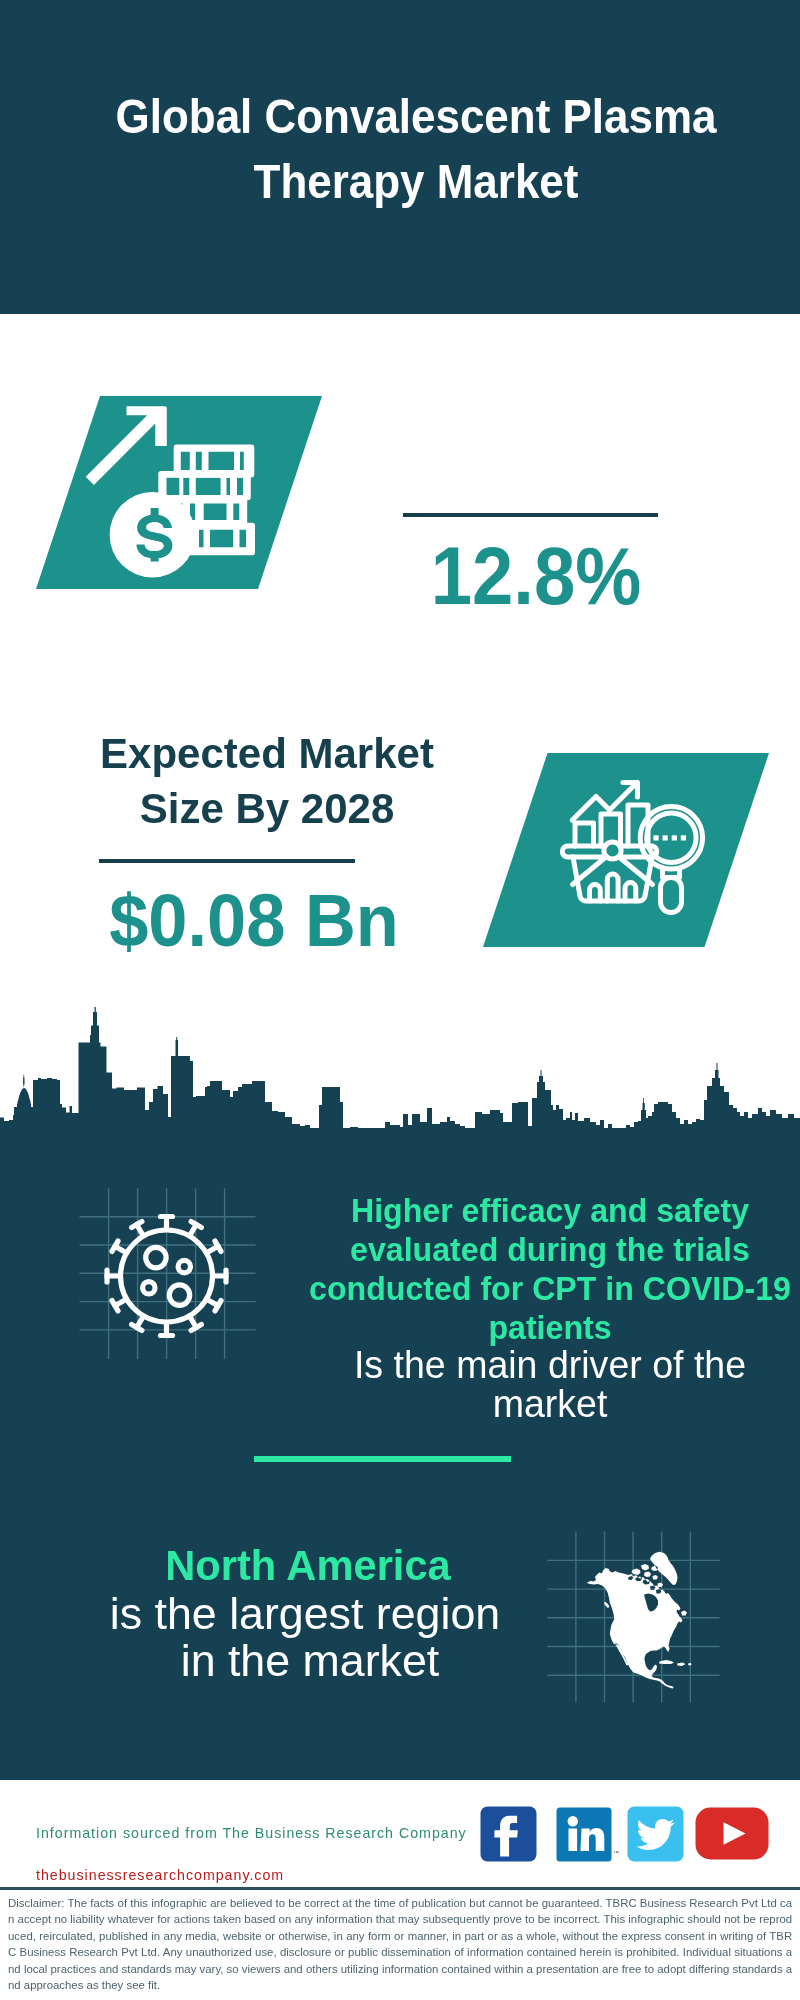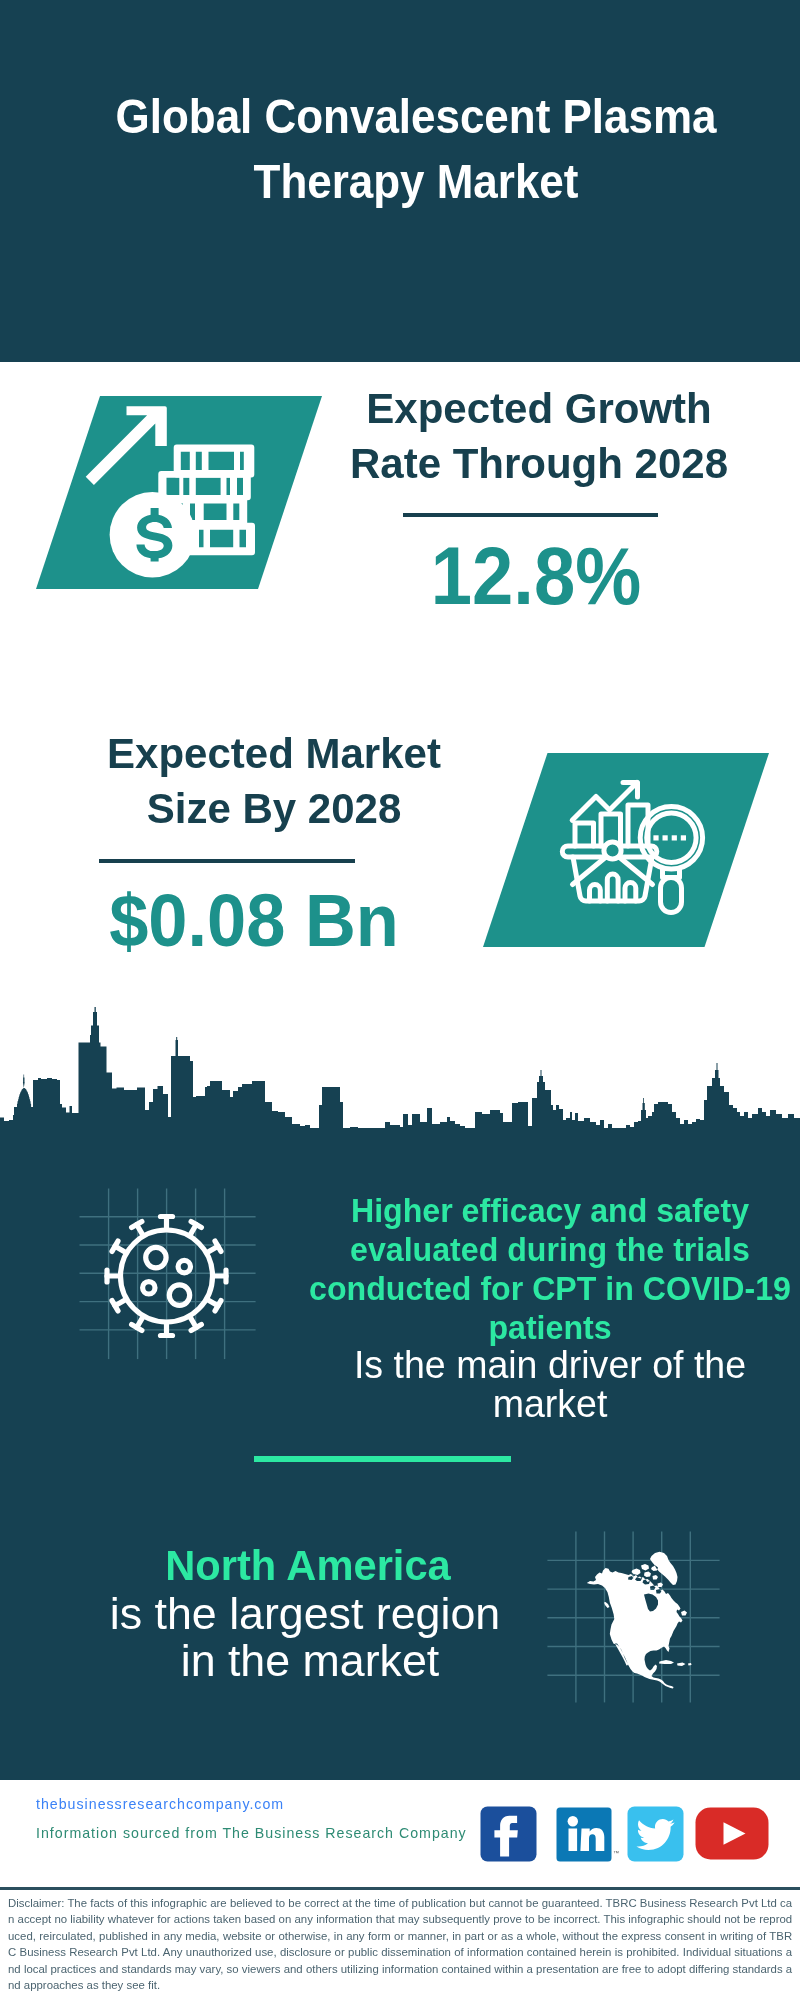--- a/index.html
+++ b/index.html
@@ -1,21 +1,21 @@
 <!DOCTYPE html>
 <html><head>
 <meta charset="utf-8">
 <style>
   html,body{margin:0;padding:0;}
   body{width:800px;height:2000px;background:#ffffff;
        font-family:"Liberation Sans",sans-serif;overflow:hidden;}
   .page{position:relative;width:800px;height:2000px;background:#fff;overflow:hidden;}
 
   
-  .header{position:absolute;left:0;top:0;width:800px;height:362px;background:#164152;}
+  .header{position:absolute;left:0;top:0;width:800px;height:314px;background:#164152;}
   .header-title{position:absolute;left:56px;top:84px;width:720px;
       color:#ffffff;font-size:49px;font-weight:bold;line-height:65px;
       text-align:center;transform:scaleX(0.897);transform-origin:50% 50%;}
 
   
   .para{position:absolute;background:#1d918b;}
   .stat-label{position:absolute;text-align:center;color:#17404e;
       font-size:42px;font-weight:bold;line-height:55px;}
   .stat-rule{position:absolute;height:4px;background:#17404e;}
   .stat-value{position:absolute;text-align:center;color:#1d918b;
@@ -52,25 +52,24 @@
       <path fill-rule="evenodd" d="M175 522.7 h77 a3 3 0 0 1 3 3 v26.5 a3 3 0 0 1 -3 3 h-77 a3 3 0 0 1 -3 -3 v-26.5 a3 3 0 0 1 3 -3 z
                M210 529.8 h23.2 v17.5 h-23.2 z M239.5 529.8 h6.5 v17.5 h-6.5 z M199 529.8 h4.5 v17.5 h-4.5 z M185 529.8 h6.5 v17.5 h-6.5 z"></path>
 
       <circle cx="152.4" cy="534.8" r="42.8"></circle>
       <rect x="150.6" y="508.0" width="8.0" height="10.5" fill="#1d918b"></rect>
       <rect x="150.6" y="551.0" width="8.0" height="10.5" fill="#1d918b"></rect>
       <path fill="#1d918b" d="M154.6 514.5 c-10.0 0 -17.5 5.6 -17.5 13.1 0 7.8 6.6 11.0 16.2 12.6 7.5 1.2 10.4 2.6 10.4 5.6 0 3.2 -3.9 5.5 -9.3 5.5 -5.8 0 -9.6 -2.7 -9.8 -6.9 h-8.2 c0.2 8.5 7.6 14.1 18.3 14.1 10.3 0 17.7 -5.4 17.7 -13.1 0 -7.8 -6.5 -11.0 -16.2 -12.7 -7.5 -1.2 -10.1 -2.5 -10.1 -5.4 0 -3.0 3.7 -5.3 8.5 -5.3 5.1 0 8.7 2.5 9.1 6.1 h8.3 c-0.5 -7.9 -7.5 -13.6 -17.4 -13.6 z"></path>
     </g>
   </svg>
 
-  <div class="stat-label" style="left:349px;top:381px;width:380px;">Expected Growth Rate Through 2028</div>
   <div class="stat-rule" style="left:403px;top:513px;width:255px;"></div>
   <div class="stat-value" style="left:361px;top:536px;width:350px;transform:scaleX(0.916);">12.8%</div>
 
-  <div class="stat-label" style="left:104px;top:726px;width:340px;">Expected Market Size By 2028</div>
+  <div class="stat-label" style="left:97px;top:726px;width:340px;">Expected Market Size By 2028</div>
   <div class="para" style="left:483px;top:753px;width:286px;height:194px;
               clip-path:polygon(64.5px 0, 286px 0, 221.5px 194px, 0 194px);"></div>
   <svg style="position:absolute;left:555px;top:765px;width:155px;height:150px;" viewBox="555 765 155 150">
     <g fill="none" stroke="#ffffff" stroke-width="5" stroke-linecap="round" stroke-linejoin="round">
 
       <polyline points="572.2,820.3 596,796.5 609.5,810 637,782.5"></polyline>
       <polyline points="623,782.5 637.5,782.5 637.5,797"></polyline>
 
       <path d="M575 846 v-23 h18.5 v23"></path>
       <path d="M601 846 v-32 h19.5 v32"></path>
@@ -187,21 +186,21 @@
       <line x1="547.4" y1="1589.1" x2="719.6" y2="1589.1"></line>
       <line x1="547.4" y1="1617.8" x2="719.6" y2="1617.8"></line>
       <line x1="547.4" y1="1646.5" x2="719.6" y2="1646.5"></line>
       <line x1="547.4" y1="1675.2" x2="719.6" y2="1675.2"></line>
     </g>
     <path fill="#ffffff" fill-rule="evenodd" d="M 586.8 1583.0 L 590.0 1581.0 L 593.5 1581.5 L 596.0 1580.0 L 595.0 1577.0 L 597.0 1574.5 L 599.5 1572.5 L 602.0 1573.5 L 603.0 1570.5 L 605.5 1568.0 L 608.5 1568.8 L 610.0 1571.5 L 612.5 1572.5 L 615.5 1571.0 L 618.5 1572.5 L 621.5 1573.0 L 625.0 1574.0 L 628.5 1575.0 L 631.0 1574.0 L 633.5 1576.5 L 636.0 1575.0 L 638.0 1577.5 L 640.5 1578.5 L 643.0 1577.0 L 645.5 1579.5 L 647.5 1582.0 L 650.0 1581.0 L 652.5 1583.5 L 654.5 1586.0 L 657.0 1585.5 L 659.0 1588.0 L 660.5 1590.5 L 662.5 1589.5 L 664.5 1591.5 L 666.0 1594.0 L 668.0 1593.0 L 670.0 1595.5 L 671.5 1598.0 L 673.5 1600.5 L 675.5 1602.5 L 677.5 1604.0 L 679.0 1606.0 L 680.5 1608.5 L 679.0 1610.5 L 677.0 1609.5 L 676.5 1612.0 L 678.0 1614.0 L 679.5 1616.5 L 681.0 1618.0 L 682.5 1620.5 L 681.0 1622.5 L 679.0 1621.5 L 677.5 1623.5 L 676.5 1626.0 L 675.0 1628.5 L 673.5 1631.0 L 672.5 1633.5 L 671.5 1636.0 L 670.0 1638.5 L 669.5 1641.0 L 669.0 1643.5 L 668.5 1646.0 L 669.5 1648.5 L 668.5 1652.0 L 667.0 1650.5 L 665.5 1648.0 L 664.0 1646.5 L 662.0 1647.5 L 659.0 1649.5 L 656.5 1650.5 L 653.5 1650.5 L 650.5 1651.0 L 648.0 1652.5 L 646.0 1654.0 L 644.8 1656.5 L 644.5 1659.5 L 645.0 1662.0 L 645.5 1664.5 L 646.5 1667.0 L 648.0 1669.0 L 650.0 1670.5 L 652.0 1669.0 L 653.5 1666.5 L 655.5 1664.5 L 657.0 1666.0 L 656.5 1669.0 L 655.0 1671.5 L 653.0 1673.5 L 651.5 1676.0 L 653.5 1677.5 L 656.0 1678.0 L 658.5 1678.5 L 661.0 1679.5 L 663.0 1681.0 L 664.5 1683.0 L 666.5 1684.5 L 669.0 1685.5 L 671.5 1686.0 L 673.5 1687.0 L 673.0 1688.5 L 670.5 1688.0 L 668.0 1687.0 L 665.5 1686.0 L 663.5 1684.5 L 661.5 1683.0 L 659.5 1681.5 L 657.0 1680.5 L 654.5 1680.0 L 652.0 1679.5 L 649.5 1679.0 L 647.0 1678.0 L 644.5 1677.0 L 642.0 1675.5 L 639.5 1674.5 L 637.0 1673.5 L 634.5 1673.0 L 632.5 1671.5 L 630.5 1669.0 L 628.5 1665.5 L 626.5 1661.5 L 624.5 1657.5 L 623.0 1653.5 L 621.5 1650.0 L 619.5 1647.0 L 617.5 1645.0 L 615.5 1644.0 L 613.6 1643.8 L 611.5 1639.6 L 609.8 1634.1 L 610.5 1629.3 L 611.5 1624.5 L 614.3 1619.0 L 613.6 1614.2 L 611.8 1608.0 L 609.8 1602.5 L 608.8 1597.0 L 607.5 1592.2 L 605.0 1588.0 L 602.0 1585.5 L 598.0 1584.0 L 594.0 1584.5 L 590.0 1584.0 Z M 644.0 1594.5 L 648.5 1593.5 L 652.5 1594.5 L 656.0 1597.0 L 658.0 1600.5 L 658.0 1604.5 L 656.0 1608.5 L 653.0 1611.0 L 650.0 1611.5 L 648.0 1609.0 L 647.0 1605.5 L 646.0 1602.0 L 645.0 1598.5 Z M 655.0 1553.0 L 659.5 1551.8 L 664.0 1553.0 L 667.0 1556.0 L 668.5 1560.0 L 670.5 1563.0 L 673.0 1566.0 L 675.0 1569.5 L 676.5 1573.0 L 677.5 1577.0 L 677.0 1581.0 L 675.5 1584.5 L 673.0 1585.0 L 670.5 1582.5 L 668.0 1579.5 L 665.0 1576.5 L 662.0 1574.0 L 659.0 1571.5 L 656.5 1568.5 L 654.5 1565.0 L 652.0 1562.0 L 650.0 1559.0 L 651.5 1556.0 Z M 617.0 1643.5 L 619.5 1647.0 L 621.5 1650.5 L 623.5 1654.5 L 625.5 1658.5 L 627.0 1662.0 L 628.0 1665.0 L 626.5 1665.5 L 625.0 1662.0 L 623.0 1658.0 L 620.5 1653.5 L 618.0 1649.0 L 616.0 1645.5 L 615.0 1643.5 Z M 632.5 1570.0 L 636.5 1568.5 L 640.0 1570.0 L 640.5 1573.0 L 637.5 1575.0 L 633.5 1574.0 L 631.5 1572.0 Z M 641.0 1565.5 L 645.0 1564.0 L 648.5 1565.5 L 649.0 1568.5 L 645.5 1570.5 L 642.0 1569.0 Z M 644.5 1572.5 L 648.5 1571.5 L 651.0 1573.5 L 650.0 1576.5 L 646.5 1577.0 L 644.0 1575.5 Z M 652.0 1567.0 L 655.5 1565.5 L 658.0 1567.5 L 657.0 1570.5 L 653.5 1571.0 L 651.0 1569.0 Z M 636.5 1577.5 L 640.0 1576.5 L 642.0 1578.5 L 640.5 1581.0 L 637.0 1581.0 L 635.0 1579.5 Z M 643.5 1580.0 L 647.5 1579.0 L 650.0 1581.0 L 649.0 1584.0 L 645.0 1584.5 L 642.5 1582.5 Z M 652.5 1576.0 L 656.0 1575.0 L 658.0 1577.0 L 656.5 1579.5 L 653.0 1579.5 Z M 657.5 1583.5 L 661.0 1582.5 L 663.0 1584.5 L 661.5 1587.0 L 658.0 1587.0 Z M 628.5 1577.0 L 632.0 1576.0 L 633.5 1578.0 L 631.5 1580.0 L 628.0 1579.5 Z M 650.0 1586.5 L 653.5 1585.5 L 655.5 1587.5 L 654.0 1590.0 L 650.5 1590.0 Z M 656.0 1590.0 L 659.5 1589.0 L 661.5 1591.0 L 660.0 1593.5 L 656.5 1593.5 Z M 681.0 1612.0 L 684.5 1610.5 L 687.0 1612.5 L 685.5 1615.5 L 682.0 1615.5 Z M 659.5 1661.5 L 666.0 1660.0 L 671.0 1661.0 L 674.0 1662.5 L 671.0 1664.0 L 664.5 1664.0 L 659.0 1663.5 Z M 677.0 1663.5 L 682.5 1662.5 L 685.5 1664.0 L 682.0 1666.0 L 677.5 1665.5 Z M 688.0 1663.5 L 691.0 1663.0 L 691.5 1665.0 L 688.5 1665.5 Z M 605.5 1602.0 L 608.0 1604.0 L 609.5 1607.0 L 607.5 1608.0 L 605.0 1605.0 L 604.0 1602.5 Z"></path>
   </svg>
 
   <div style="position:absolute;left:36px;top:1815px;color:#2e8b74;font-size:14.2px;
               letter-spacing:1.0px;line-height:20.15px;white-space:nowrap;margin-top:8px;">Information sourced from The Business Research Company</div>
-  <div style="position:absolute;left:36px;top:1794px;color:#3b82f6;font-size:14.2px;
+  <div style="position:absolute;left:36px;top:1865px;color:#b91c1c;font-size:14.2px;
               letter-spacing:1.0px;line-height:20.15px;white-space:nowrap;">thebusinessresearchcompany.com</div>
 
   <svg style="position:absolute;left:480px;top:1806px;width:57px;height:56px;" viewBox="0 0 57 56">
     <rect x="0.5" y="0.5" width="56" height="55" rx="7" fill="#1b4f9c"></rect>
     <path fill="#ffffff" d="M37.2 31.6 h-8.1 v19.0 h-9.0 v-19.0 h-5.7 v-7.3 h5.7 v-4.6 c0 -5.2 3.1 -10.0 9.3 -10.0 h7.7 v7.4 h-4.9 c-1.9 0 -2.4 1.3 -2.4 3.2 v4.0 h8.0 z"></path>
   </svg>
   <svg style="position:absolute;left:556px;top:1807px;width:64px;height:55px;" viewBox="0 0 64 55">
     <rect x="0.5" y="0.5" width="55" height="54" rx="3.5" fill="#0b78b5"></rect>
     <rect x="12.5" y="21.5" width="8.6" height="22.5" fill="#ffffff"></rect>
     <circle cx="16.8" cy="14.2" r="5.2" fill="#ffffff"></circle>

